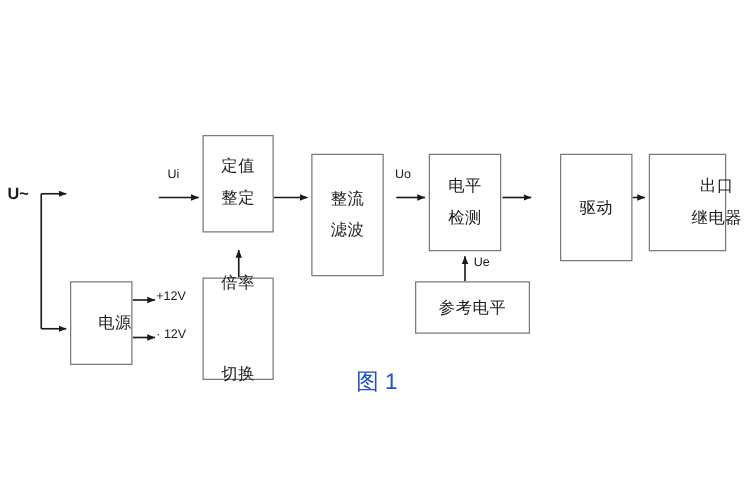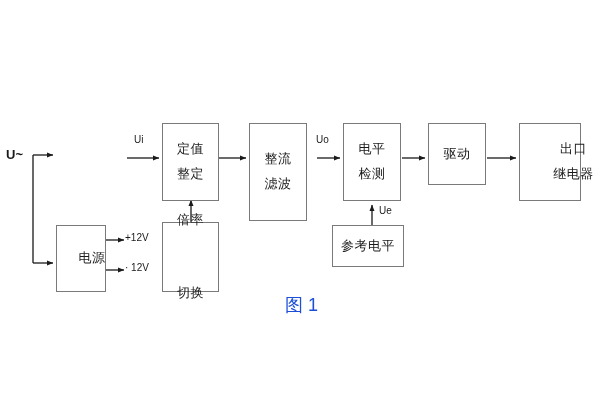--- a/index.html
+++ b/index.html
@@ -92,54 +92,54 @@
 
       <path d="M191,222 L191,200" marker-end="url(#arrowU)"></path>
       <path d="M372,225 L372,205" marker-end="url(#arrowU)"></path>
 
       <path d="M106,240 L124,240" marker-end="url(#arrowR)"></path>
       <path d="M106,270 L124,270" marker-end="url(#arrowR)"></path>
     </g>
   </svg>
 
 
-  <div class="node" style="left:162px; top:123px; width:57px; height:78px;">
+  <div class="node" style="left:162px; top:108px; width:57px; height:78px;font-family:Liberation Mono, monospace;">
     <span class="ln">定值</span>
     <span class="ln">整定</span>
   </div>
 
   <div class="node" style="left:249px; top:123px; width:58px; height:98px;">
     <span class="ln">整流</span>
     <span class="ln">滤波</span>
   </div>
 
   <div class="node" style="left:343px; top:123px; width:58px; height:78px;">
     <span class="ln">电平</span>
     <span class="ln">检测</span>
   </div>
 
-  <div class="node" style="left:428px; top:123px; width:58px; height:62px;">
+  <div class="node" style="left:448px; top:123px; width:58px; height:86px;">
     <span class="ln">驱动</span>
   </div>
 
   <div class="node" style="left:519px; top:123px; width:62px; height:78px;padding-left:47px;">
     <span class="ln">出口</span>
     <span class="ln">继电器</span>
   </div>
 
   <div class="node" style="left:56px; top:225px; width:50px; height:67px;padding-left:22px;">
     <span class="ln">电源</span>
   </div>
 
-  <div class="node" style="left:162px; top:222px; width:57px; height:70px;gap:48px;">
+  <div class="node" style="left:162px; top:222px; width:57px; height:82px;gap:48px;">
     <span class="ln">倍率</span>
     <span class="ln">切换</span>
   </div>
 
-  <div class="node" style="left:332px; top:225px; width:72px; height:42px;">
+  <div class="node" style="left:332px; top:225px; width:92px; height:42px;">
     <span class="ln">参考电平</span>
   </div>
 
   <div class="lbl big" style="left:6px; top:147px;">U~</div>
 
   <div class="lbl v" style="left:134px; top:134px;">Ui</div>
 
   <div class="lbl v" style="left:316px; top:134px;">Uo</div>
 
   <div class="lbl v" style="left:379px; top:205px;">Ue</div>

